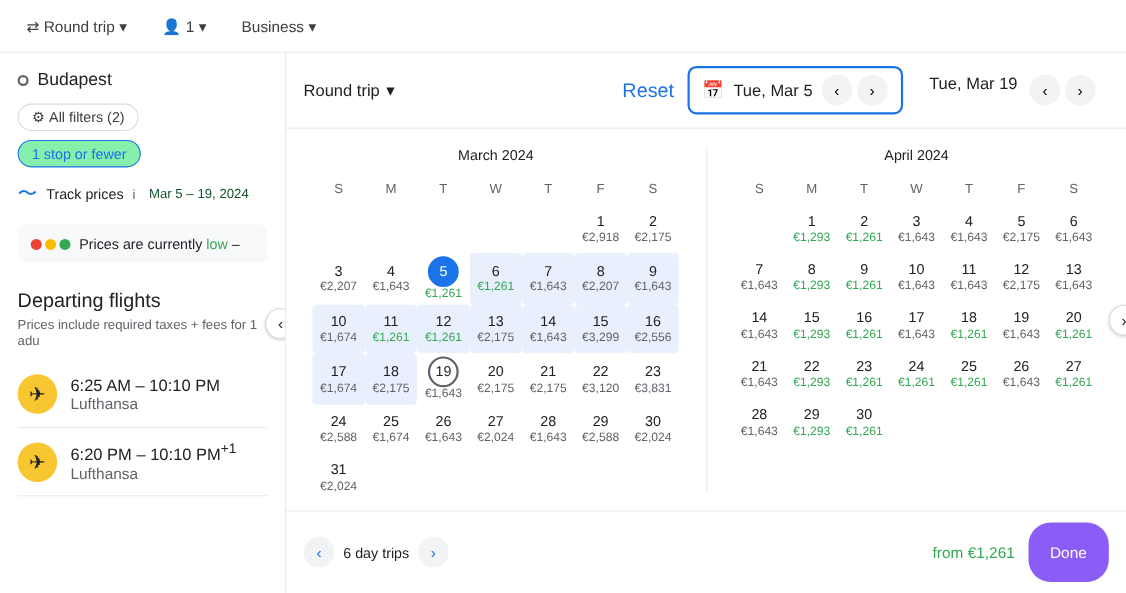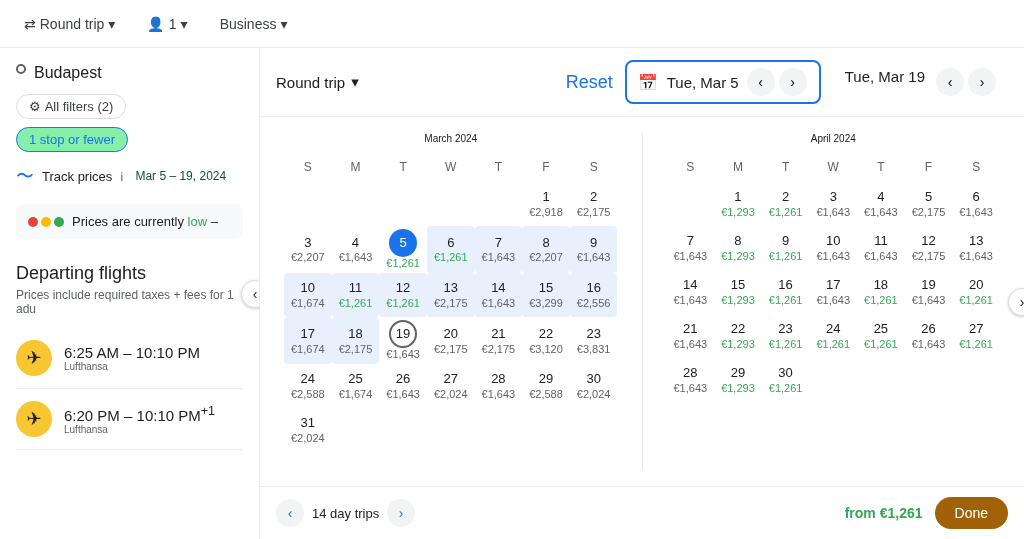--- a/index.html
+++ b/index.html
@@ -16,21 +16,21 @@
     
     .main-layout {
       display: flex; height: calc(539px - 48px);
     }
 
     
     .sidebar {
       width: 260px; min-width: 260px; border-right: 1px solid #e8eaed; overflow-y: auto; padding: 8px 0;
     }
     .sidebar-search {
-      display: flex; align-items: flex-start; padding: 8px 16px; gap: 8px;
+      display: flex; align-items: center; padding: 8px 16px; gap: 8px;
     }
     .search-dot { width: 10px; height: 10px; border-radius: 50%; border: 2px solid #5f6368; }
     .search-text { font-size: 16px; color: #202124; }
 
     .filter-row {
       display: flex; align-items: center; padding: 4px 16px; gap: 8px; flex-wrap: wrap;
     }
     .filter-btn {
       display: flex; align-items: center; gap: 4px; border: 1px solid #dadce0; border-radius: 20px; padding: 4px 12px; font-size: 13px; color: #3c4043; cursor: pointer; background: #fff;
     }
@@ -63,21 +63,21 @@
     .departing-subtitle { font-size: 12px; color: #5f6368; margin-bottom: 12px; }
 
     .flight-card {
       display: flex; align-items: center; padding: 12px 0; gap: 12px; border-bottom: 1px solid #e8eaed; cursor: pointer;
     }
     .airline-logo {
       width: 36px; height: 36px; border-radius: 50%; background: #f8c630; display: flex; align-items: center; justify-content: center; font-size: 18px; flex-shrink: 0;
     }
     .flight-info { flex: 1; }
     .flight-times { font-size: 15px; font-weight: 500; color: #202124; }
-    .flight-airline { font-size: 10px; color: #5f6368; }
+    .flight-airline { font-size: 14px; color: #5f6368; }
 
     
     .calendar-panel {
       flex: 1; display: flex; flex-direction: column; position: relative;
     }
 
     .calendar-header {
       display: flex; align-items: center; padding: 12px 16px; gap: 12px; border-bottom: 1px solid #e8eaed; flex-wrap: wrap;
     }
     .trip-selector {
@@ -101,21 +101,21 @@
 
     
     .calendars-container {
       display: flex; flex: 1; overflow: hidden;
     }
     .single-calendar {
       flex: 1; padding: 16px 24px;
     }
     .calendar-divider { width: 1px; background: #e8eaed; margin: 16px 0; }
 
-    .month-title { text-align: center; font-size: 10px; font-weight: 500; color: #202124; margin-bottom: 12px; }
+    .month-title { text-align: center; font-size: 13px; font-weight: 500; color: #202124; margin-bottom: 12px; }
 
     .day-headers {
       display: grid; grid-template-columns: repeat(7, 1fr); text-align: center; margin-bottom: 4px;
     }
     .day-header { font-size: 12px; color: #5f6368; padding: 4px 0; font-weight: 500; }
 
     .days-grid {
       display: grid; grid-template-columns: repeat(7, 1fr);
     }
     .day-cell {
@@ -136,22 +136,22 @@
     .day-cell.empty { cursor: default; }
 
     
     .calendar-footer {
       display: flex; align-items: center; padding: 10px 16px; border-top: 1px solid #e8eaed; gap: 8px;
     }
     .footer-showing { font-size: 13px; color: #5f6368; }
     .footer-nav-btn { font-size: 14px; cursor: pointer; color: #1a73e8; }
     .footer-trip-label { font-size: 13px; color: #202124; }
     .footer-right { margin-left: auto; display: flex; align-items: center; gap: 12px; }
-    .footer-price { font-size: 14px; color: #34a853; font-weight: 700; margin-left: 36px; }
-    .done-btn { background: #a16207; color: #fff; border: none; border-radius: 20px; padding: 8px 20px; font-size: 14px; font-weight: 500; cursor: pointer; }
+    .footer-price { font-size: 14px; color: #34a853; font-weight: 400; margin-left: 36px; }
+    .done-btn { background: #8b5cf6; color: #fff; border: none; border-radius: 20px; padding: 19px 20px; font-size: 14px; font-weight: 500; cursor: pointer; }
 
     .right-arrow-btn {
       position: absolute; right: -12px; top: 50%; transform: translateY(-50%);
       width: 28px; height: 28px; border-radius: 50%; background: #fff; border: 1px solid #dadce0;
       display: flex; align-items: center; justify-content: center; cursor: pointer; box-shadow: 0 1px 3px rgba(0,0,0,0.2); z-index: 5;
     }
 
     .sidebar-relative { position: relative; }
   </style>
 </head>
@@ -555,21 +555,21 @@
           </div>
 
         <div class="right-arrow-btn">
           <span>›</span>
         </div>
       </div>
     </div>
 
     <div class="calendar-footer">
       <button class="nav-arrow footer-nav-btn">‹</button>
-      <span class="footer-trip-label">14 day trips</span>
+      <span class="footer-trip-label">6 day trips</span>
       <button class="nav-arrow footer-nav-btn">›</button>
       <div class="footer-right">
         <span class="footer-price">from €1,261</span>
         <button class="done-btn">Done</button>
       </div>
     </div>
 
   </div>
 </div>
 

